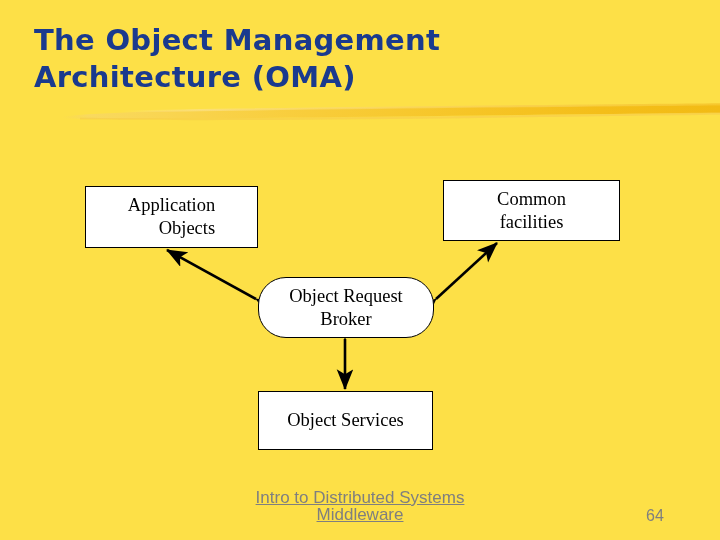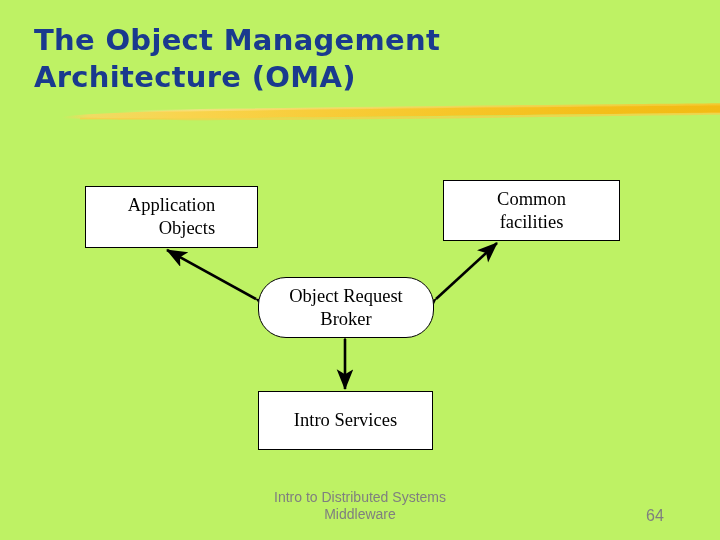--- a/index.html
+++ b/index.html
@@ -4,21 +4,21 @@
 <style>
   html, body {
     margin: 0;
     padding: 0;
     background: #ffffff;
   }
   #slide {
     position: relative;
     width: 720px;
     height: 540px;
-    background: #bef264;
+    background: #fde047;
     overflow: hidden;
     font-family: "Liberation Sans", sans-serif;
   }
 
   
   #title {
     position: absolute;
     left: 34px;
     top: 22px;
     width: 640px;
@@ -79,23 +79,24 @@
 
   
   #footer-text {
     position: absolute;
     left: 200px;
     top: 489px;
     width: 320px;
     text-align: center;
     color: #7f7f7f;
     font-family: "Liberation Sans", sans-serif;
-    font-size: 14px;
+    font-size: 17px;
     line-height: 17px;
     white-space: pre-line;
+    text-decoration: underline;
   }
   #page-number {
     position: absolute;
     left: 646px;
     top: 507px;
     color: #7f7f7f;
     font-family: "Liberation Sans", sans-serif;
     font-size: 16px;
   }
 </style>
@@ -156,21 +157,21 @@
 
     <div class="node" id="node-application-objects">Application
 Objects</div>
 
     <div class="node" id="node-common-facilities">Common
 facilities</div>
 
     <div class="node" id="node-orb">Object Request
 Broker</div>
 
-    <div class="node" id="node-object-services">Intro Services</div>
+    <div class="node" id="node-object-services">Object Services</div>
   </div>
 
   <div id="footer-text">Intro to Distributed Systems
 Middleware</div>
 
   <div id="page-number">64</div>
 
 </div>
 
 </body></html>

